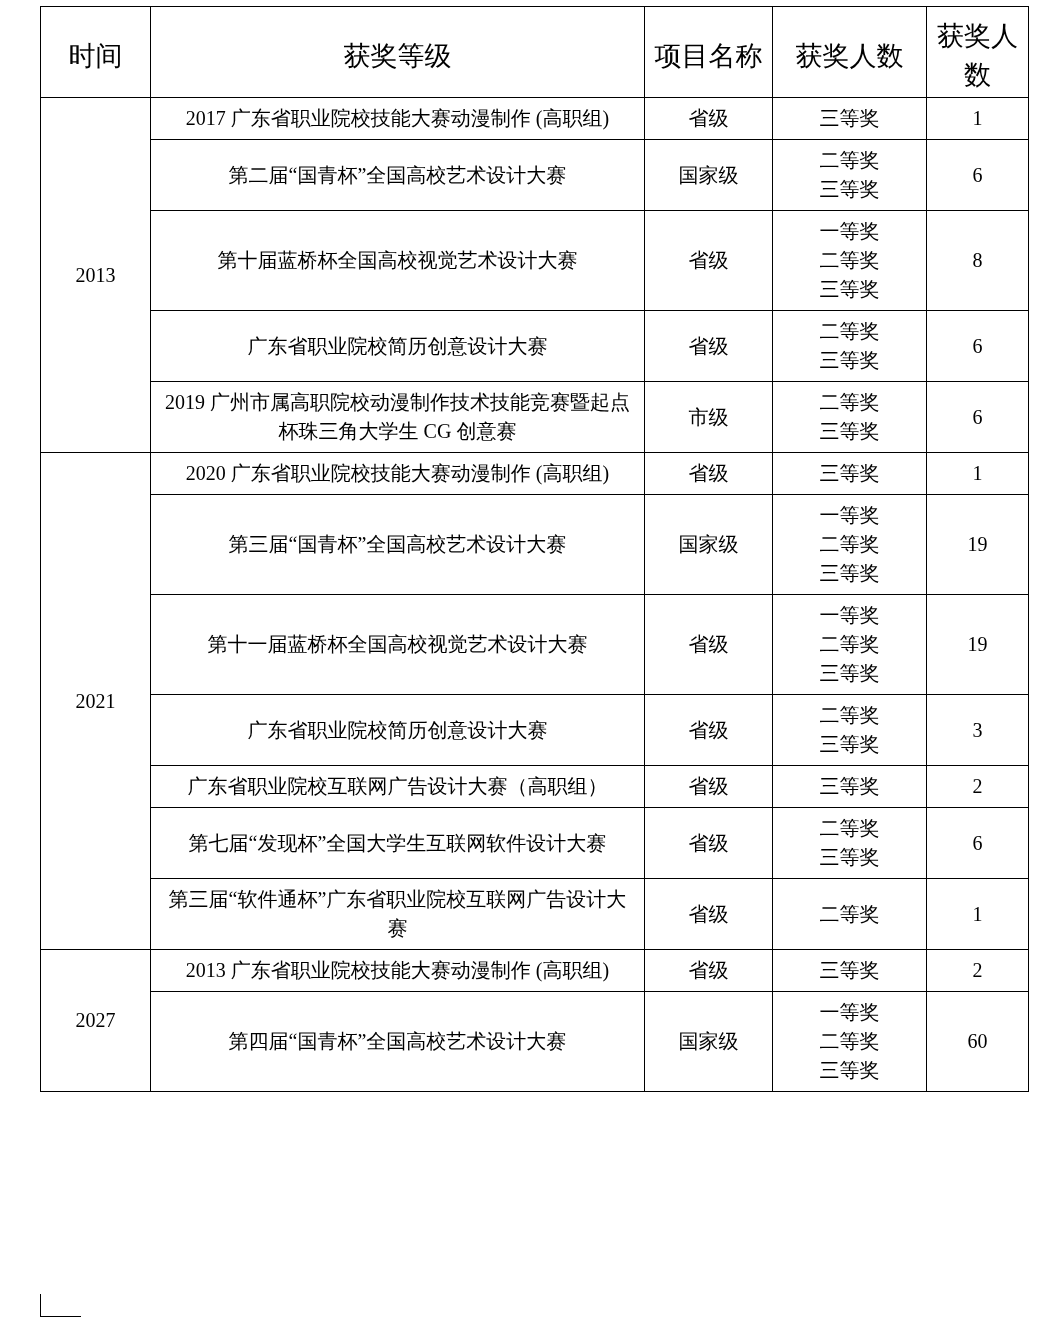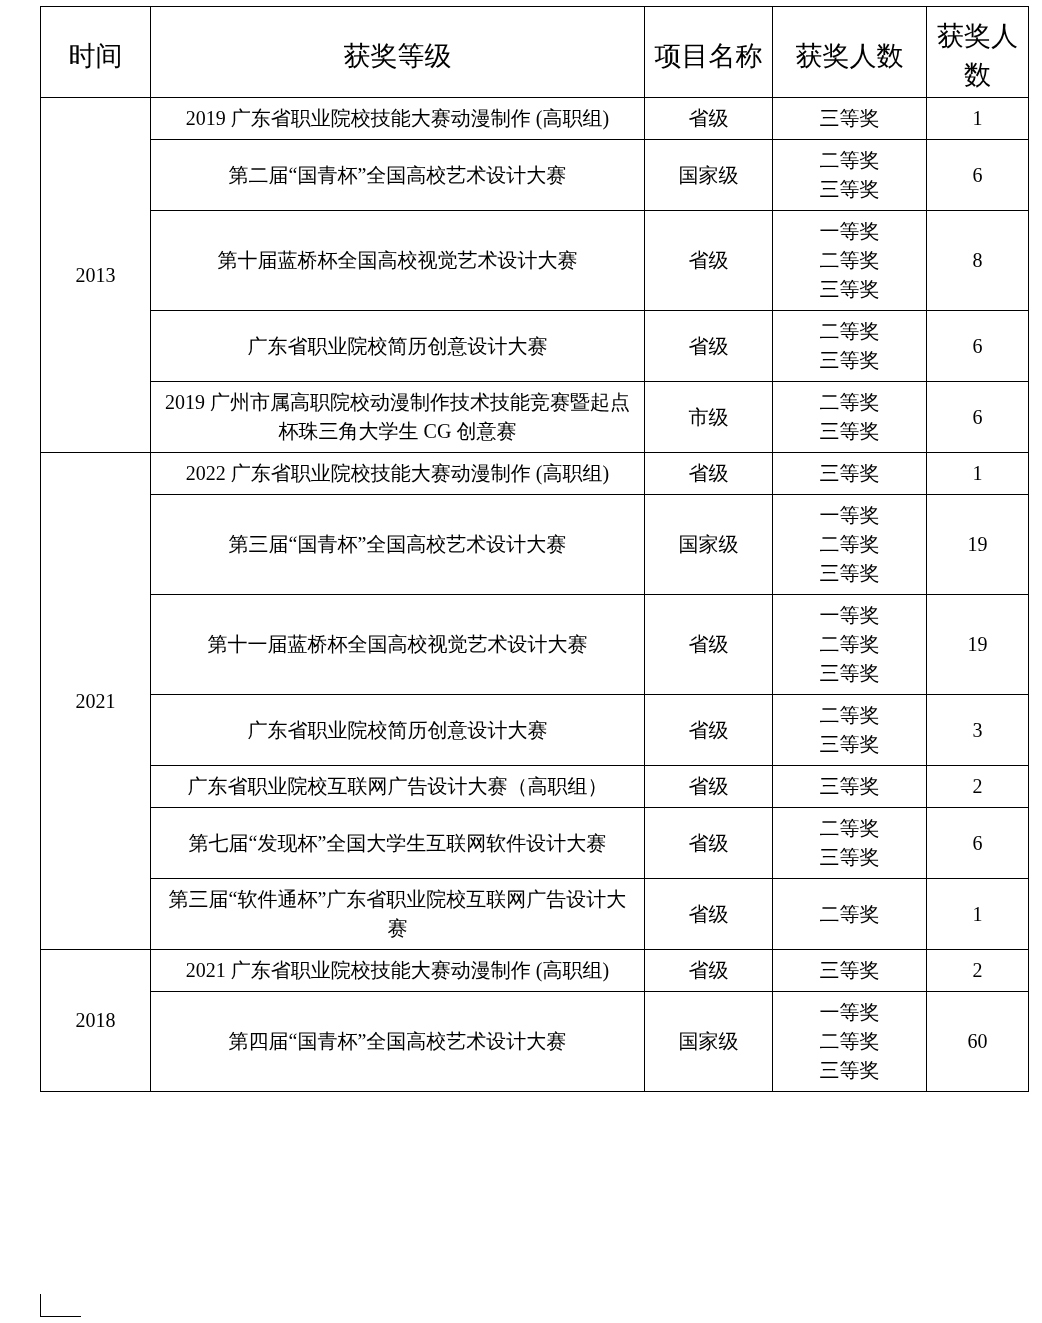--- a/index.html
+++ b/index.html
@@ -93,21 +93,21 @@
         <th>获奖等级</th>
         <th>项目名称</th>
         <th>获奖人数</th>
         <th>获奖人数</th>
       </tr>
     </thead>
     <tbody>
 
       <tr>
         <td class="year-cell" rowspan="5">2013</td>
-        <td class="name-cell">2019 广东省职业院校技能大赛动漫制作 (高职组)</td>
+        <td class="name-cell">2017 广东省职业院校技能大赛动漫制作 (高职组)</td>
         <td>省级</td>
         <td class="grade-cell">三等奖</td>
         <td class="count-cell">1</td>
       </tr>
       <tr>
         <td class="name-cell">第二届“国青杯”全国高校艺术设计大赛</td>
         <td>国家级</td>
         <td class="grade-cell">二等奖
 三等奖</td>
         <td class="count-cell">6</td>
@@ -130,21 +130,21 @@
       <tr>
         <td class="name-cell">2019 广州市属高职院校动漫制作技术技能竞赛暨起点杯珠三角大学生 CG 创意赛</td>
         <td>市级</td>
         <td class="grade-cell">二等奖
 三等奖</td>
         <td class="count-cell">6</td>
       </tr>
 
       <tr>
         <td class="year-cell" rowspan="7">2021</td>
-        <td class="name-cell">2022 广东省职业院校技能大赛动漫制作 (高职组)</td>
+        <td class="name-cell">2020 广东省职业院校技能大赛动漫制作 (高职组)</td>
         <td>省级</td>
         <td class="grade-cell">三等奖</td>
         <td class="count-cell">1</td>
       </tr>
       <tr>
         <td class="name-cell">第三届“国青杯”全国高校艺术设计大赛</td>
         <td>国家级</td>
         <td class="grade-cell">一等奖
 二等奖
 三等奖</td>
@@ -179,22 +179,22 @@
         <td class="count-cell">6</td>
       </tr>
       <tr>
         <td class="name-cell">第三届“软件通杯”广东省职业院校互联网广告设计大赛</td>
         <td>省级</td>
         <td class="grade-cell">二等奖</td>
         <td class="count-cell">1</td>
       </tr>
 
       <tr>
-        <td class="year-cell" rowspan="2">2018</td>
-        <td class="name-cell">2021 广东省职业院校技能大赛动漫制作 (高职组)</td>
+        <td class="year-cell" rowspan="2">2027</td>
+        <td class="name-cell">2013 广东省职业院校技能大赛动漫制作 (高职组)</td>
         <td>省级</td>
         <td class="grade-cell">三等奖</td>
         <td class="count-cell">2</td>
       </tr>
       <tr>
         <td class="name-cell">第四届“国青杯”全国高校艺术设计大赛</td>
         <td>国家级</td>
         <td class="grade-cell">一等奖
 二等奖
 三等奖</td>

